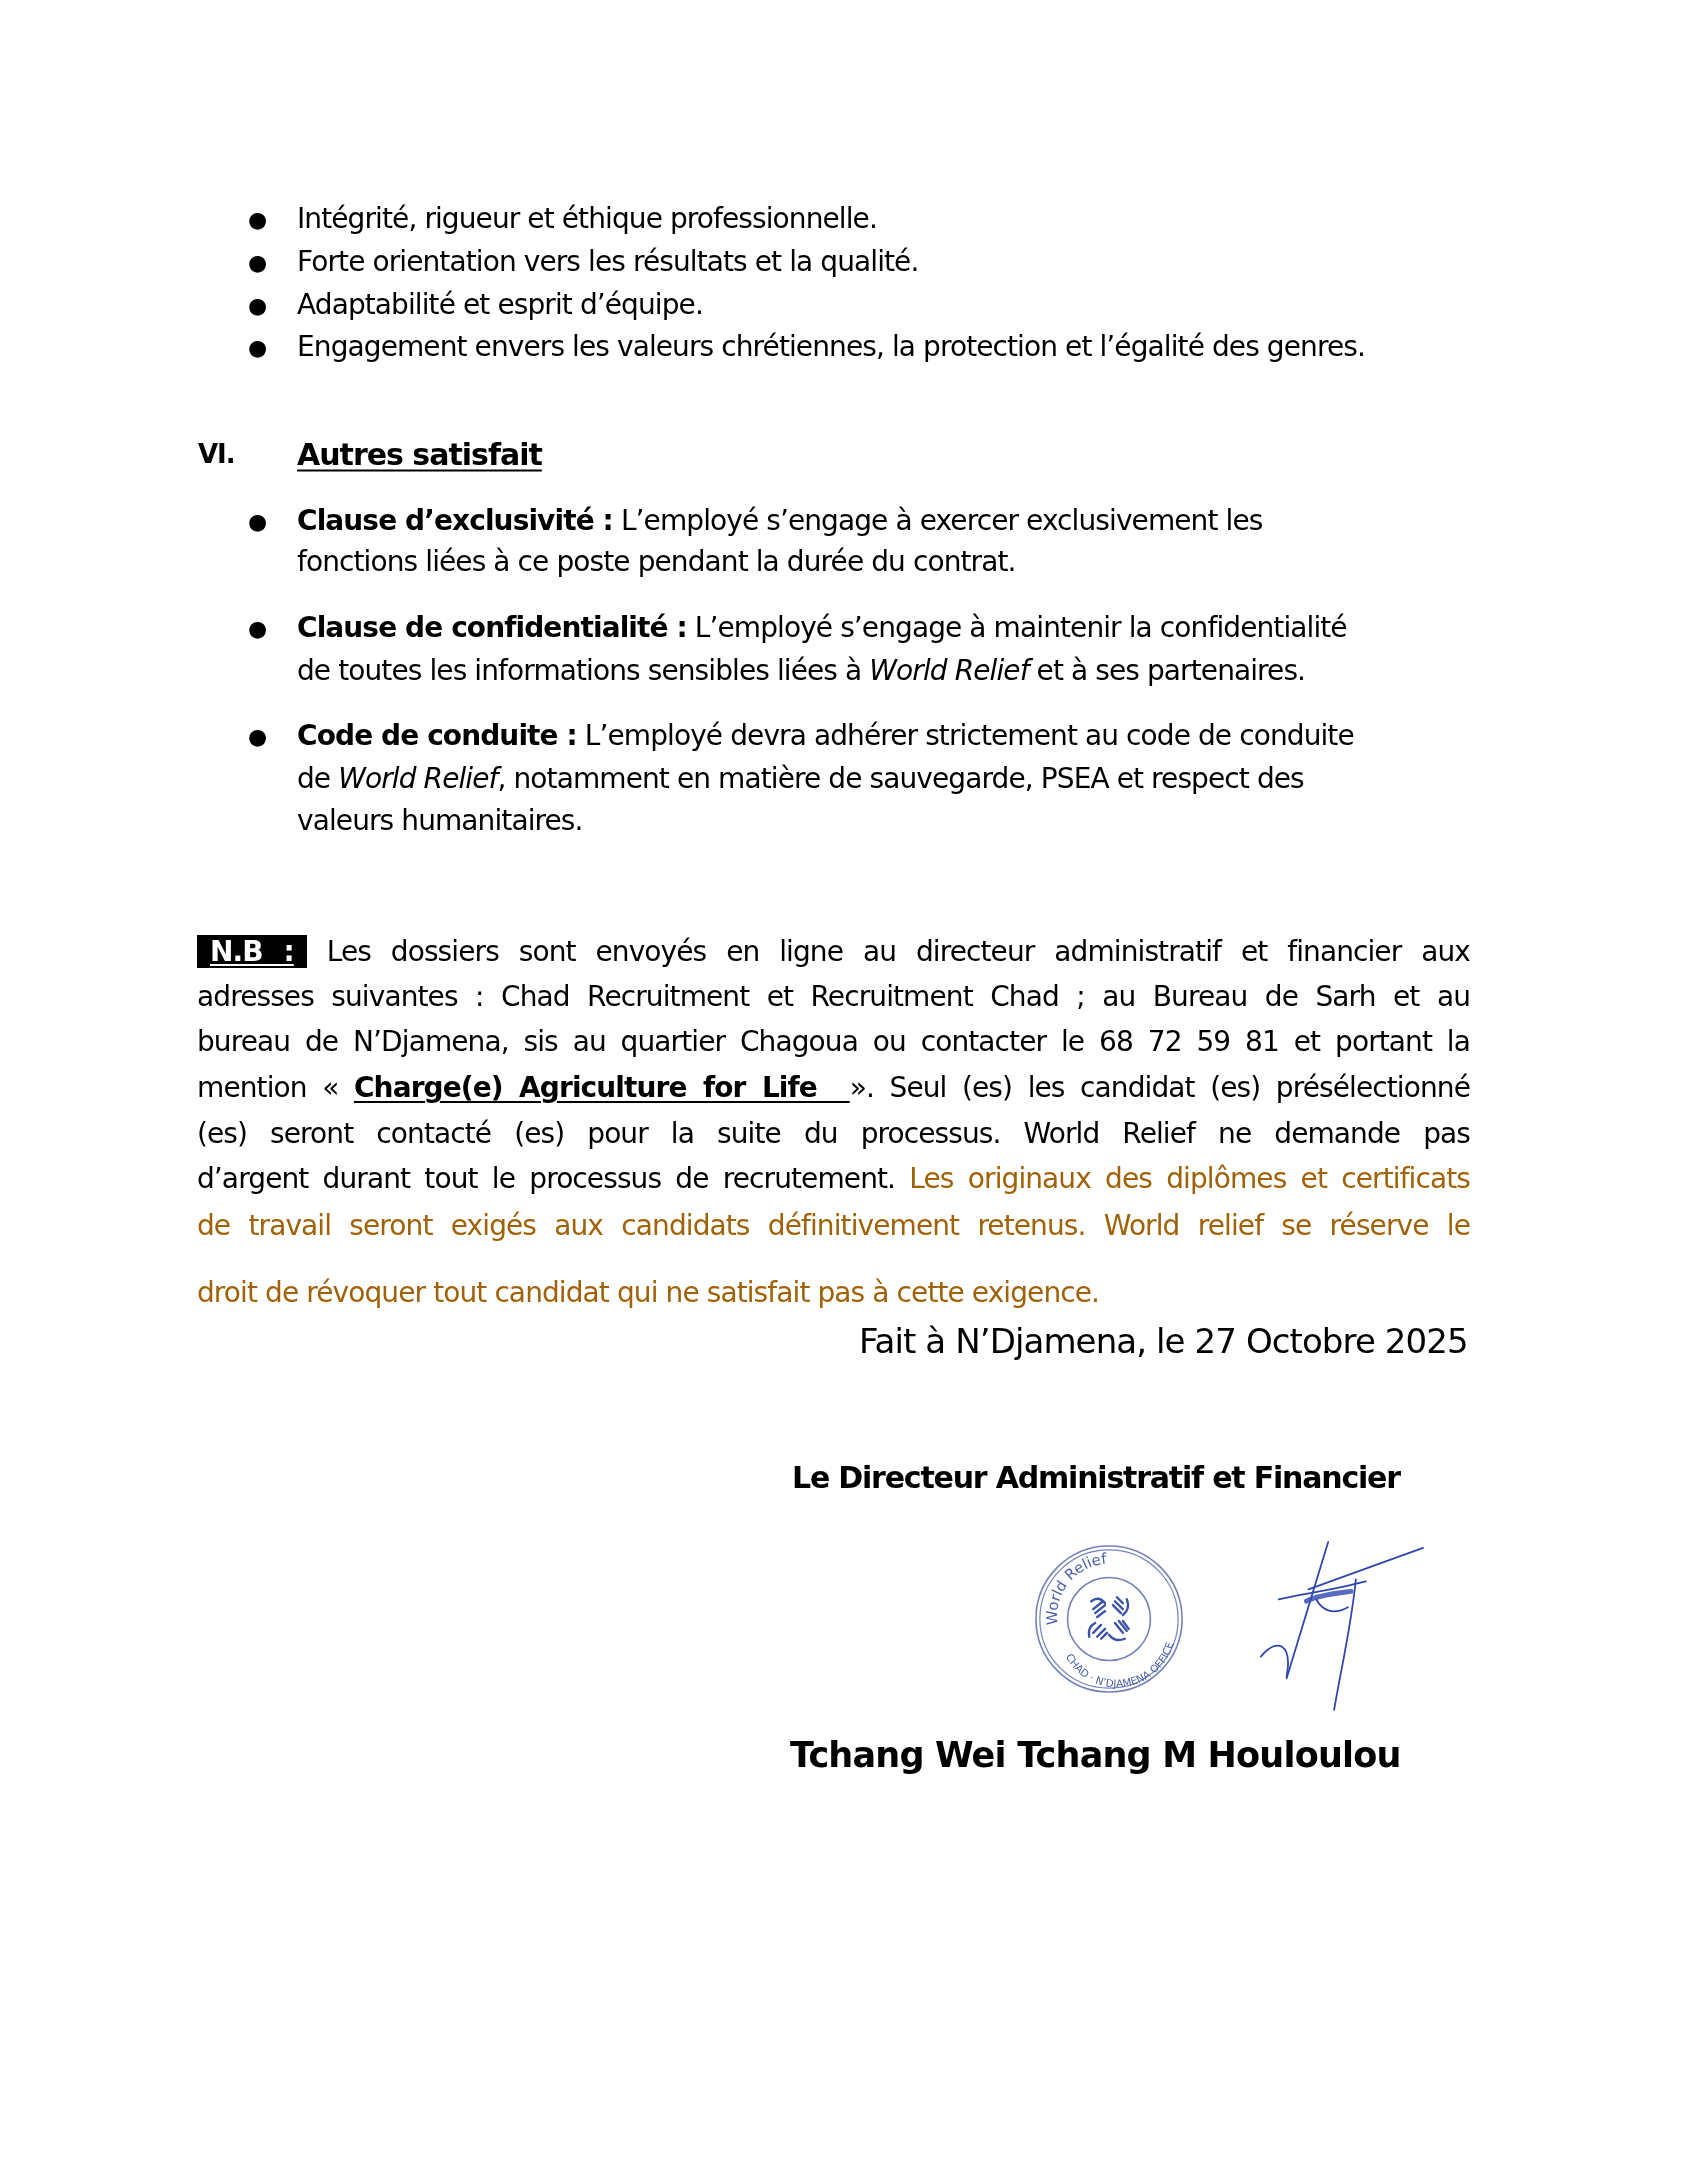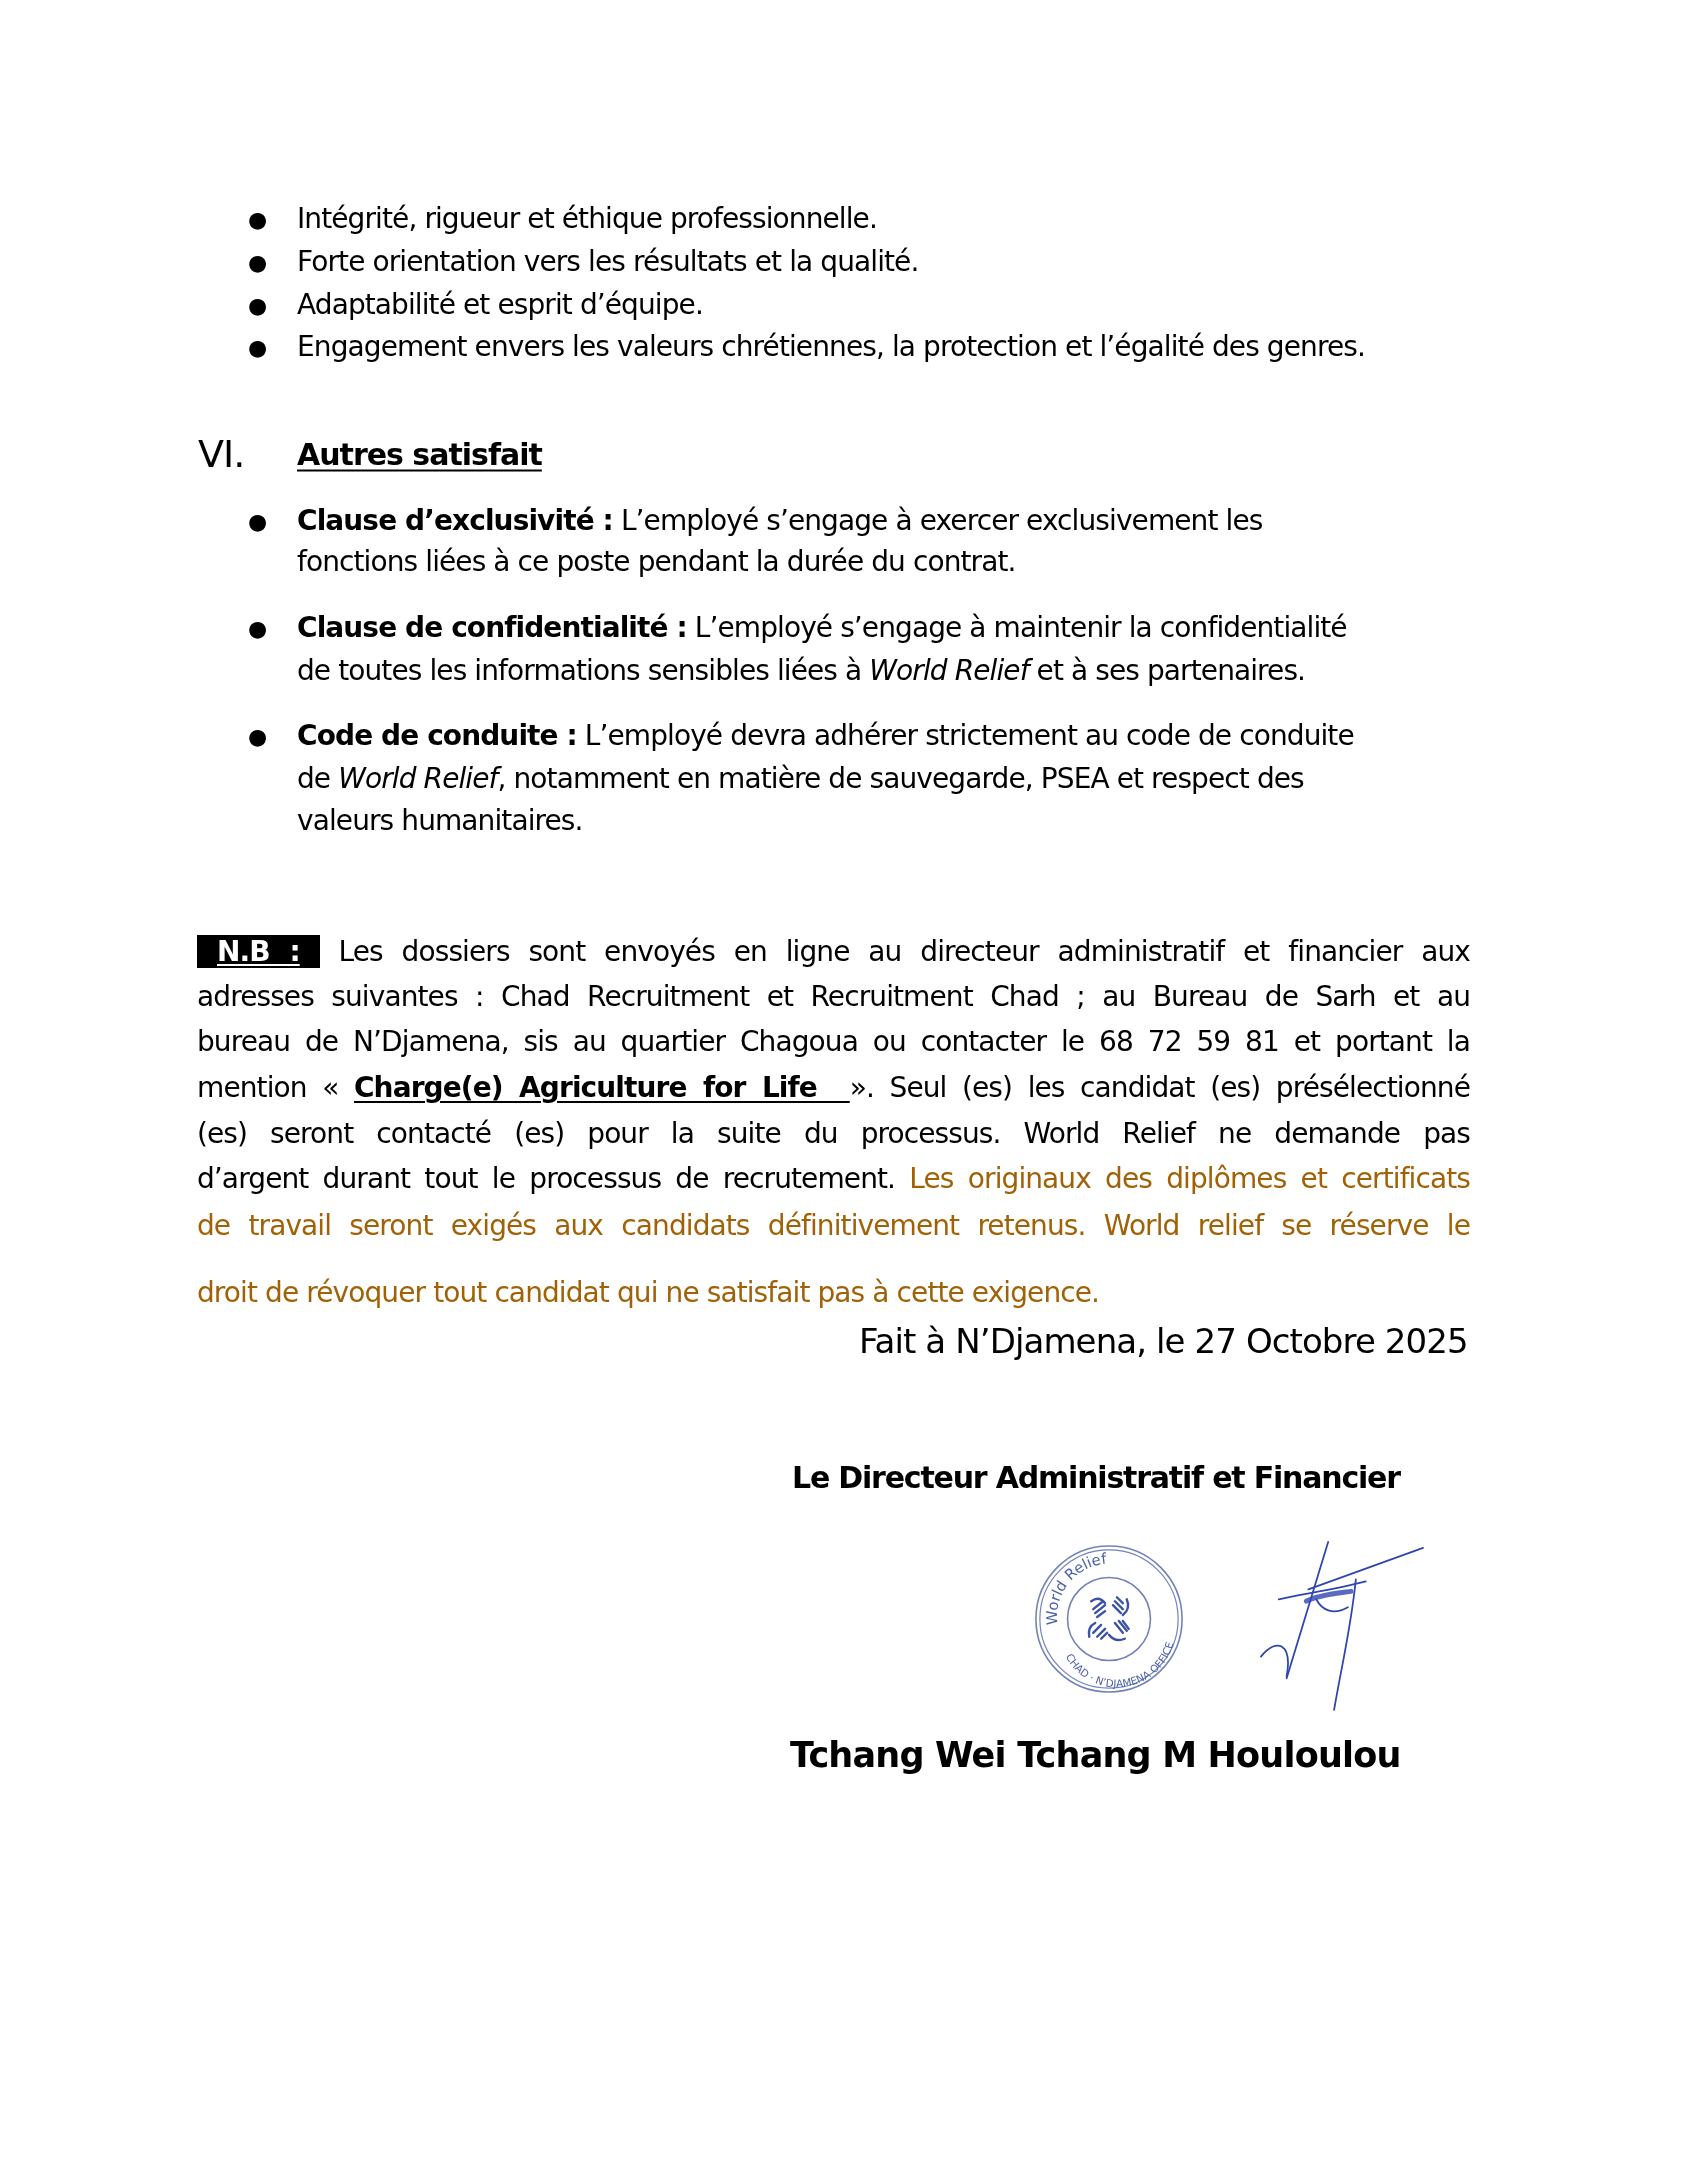--- a/index.html
+++ b/index.html
@@ -9,23 +9,23 @@
         letter-spacing:-0.9px; transform:translateY(-50%); }
   .bul { position:absolute; left:248px; font-size:22px; transform:translateY(-50%); }
   .b { font-weight:bold; }
   .i { font-style:italic; }
   .u { text-decoration:underline; text-underline-offset:4px; text-decoration-thickness:2px; }
   .red { color:#a16207; }
   .just { position:absolute; left:197px; width:1273px; font-size:28px; line-height:34px;
           letter-spacing:-0.9px; text-align:justify; text-align-last:justify; white-space:normal;
           transform:translateY(-50%); }
   .just.last { text-align-last:left;margin-top:24px; }
-  .nb { background:#000; color:#fff; font-weight:bold; padding:0 20px; }
+  .nb { background:#000; color:#fff; font-weight:bold; padding:0 13px; }
   .nb span { text-decoration:underline; text-underline-offset:3px; }
-  #heading-num { position:absolute; left:198px; font-size:38px; font-weight:normal;
+  #heading-num { position:absolute; left:198px; font-size:26px; font-weight:bold;
                  transform:translateY(-50%); letter-spacing:-1px; }
   #heading-title { position:absolute; left:297px; font-size:30px; font-weight:bold;
                    transform:translateY(-50%); letter-spacing:-1px; text-decoration:underline;
                    text-underline-offset:5px; text-decoration-thickness:2px; }
   #date-line { position:absolute; left:859px; font-size:34px; letter-spacing:-0.9px;
                transform:translateY(-50%); white-space:nowrap; }
   #signer-title { position:absolute; left:792px; font-size:30px; font-weight:bold;
                   letter-spacing:-1.2px; transform:translateY(-50%); white-space:nowrap; }
   #signer-name { position:absolute; left:790px; font-size:35px; font-weight:bold;
                  letter-spacing:-0.8px; transform:translateY(-50%); white-space:nowrap; }

